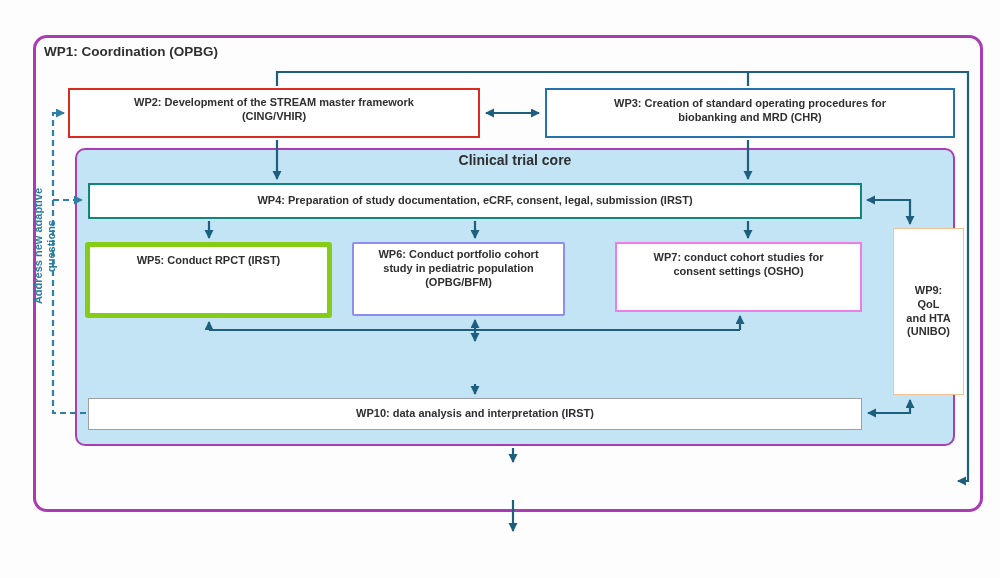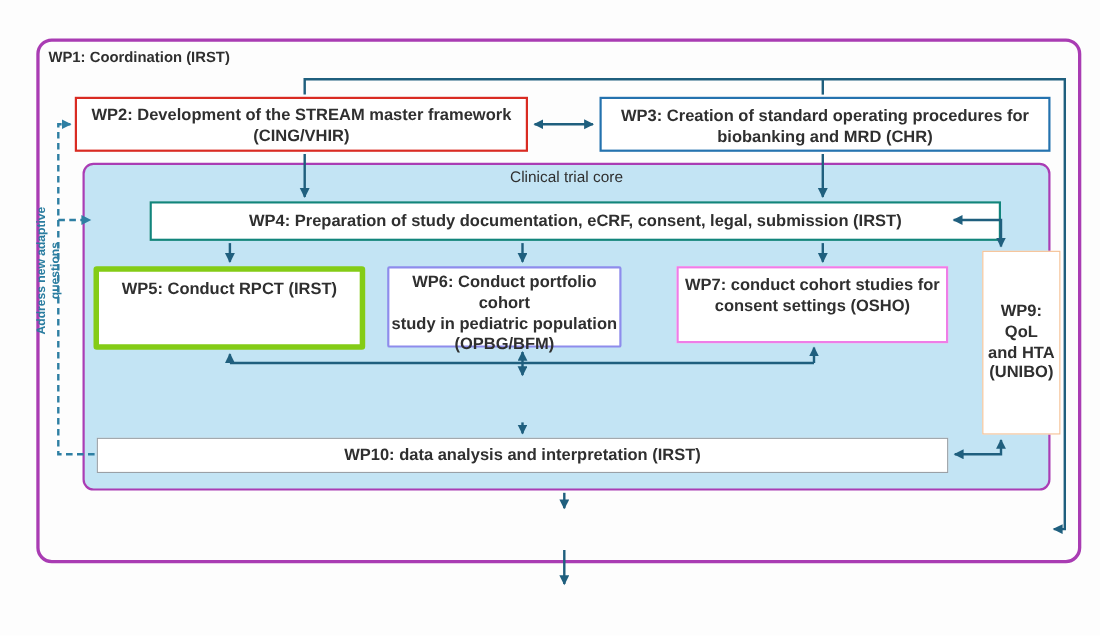--- a/index.html
+++ b/index.html
@@ -1,59 +1,59 @@
 <!DOCTYPE html>
 <html><head>
 <meta charset="utf-8">
 <style>
   html,body{margin:0;padding:0;background:#ffffff;}
   #canvas{
     position:relative;width:1000px;height:578px;background:#fdfdfd;overflow:hidden;
     font-family:"Liberation Sans",sans-serif;color:#2f2f2f;
   }
   .box{position:absolute;background:#ffffff;box-sizing:border-box;font-weight:600;
-       font-size:15px;line-height:1.25;text-align:center;white-space:pre-line;}
+       font-size:11px;line-height:1.25;text-align:center;white-space:pre-line;}
   .flexc{display:flex;align-items:center;justify-content:center;}
 
   #wp1-box{left:33px;top:35px;width:950px;height:477px;background:transparent;
            border:3px solid #a93cb3;border-radius:14px;}
   #wp1-label{position:absolute;left:44px;top:44px;font-size:13.5px;font-weight:700;}
 
   #side-note{position:absolute;left:-39px;top:232px;width:170px;height:28px;
              transform:rotate(-90deg);font-size:11px;font-weight:600;color:#2a7da0;
              text-align:center;line-height:1.2;white-space:pre-line;}
 
   #wp2-box{left:68px;top:88px;width:412px;height:50px;border:2.5px solid #d92b22;padding-top:6px;}
   #wp3-box{left:545px;top:88px;width:410px;height:50px;border:2px solid #2472ae;padding-top:7px;}
 
   #core-box{position:absolute;left:75px;top:148px;width:880px;height:298px;box-sizing:border-box;
             background:#c3e4f4;border:2.5px solid #aa3db4;border-radius:10px;}
   #core-title{position:absolute;left:75px;top:152px;width:880px;text-align:center;
-              font-size:14px;font-weight:400;}
+              font-size:14px;font-weight:700;}
 
-  #wp4-box{left:88px;top:183px;width:774px;height:36px;border:2px solid #12857c;margin-left:48px;}
+  #wp4-box{left:88px;top:183px;width:774px;height:36px;border:2px solid #12857c;}
   #wp5-box{left:85px;top:242px;width:247px;height:76px;border:5px solid #84cc16;border-radius:3px;padding-top:7px;}
   #wp6-box{left:352px;top:242px;width:213px;height:74px;border:2px solid #8e8cec;border-radius:2px;padding-top:4px;}
   #wp7-box{left:615px;top:242px;width:247px;height:70px;border:2px solid #ef7de7;padding-top:7px;}
   #wp9-box{left:893px;top:228px;width:71px;height:167px;border:1.5px solid #f5c093;}
   #wp8-box{left:88px;top:345px;width:774px;height:37px;border:1.5px solid #a2d2e8;}
   #wp10-box{left:88px;top:398px;width:774px;height:32px;border:1.5px solid #9aa0a6;}
   #wp11-box{left:71px;top:466px;width:882px;height:32px;border:2.5px solid #55a032;}
   #sab-box{left:70px;top:535px;width:885px;height:31px;background:#16265e;border:none;
            color:#ffffff;font-weight:700;}
 
   #connector-layer{position:absolute;left:0;top:0;width:1000px;height:578px;pointer-events:none;}
 </style>
 </head>
 <body>
 
 <div id="canvas">
 
   <div class="box" id="wp1-box"></div>
-  <div id="wp1-label">WP1: Coordination (IRST)</div>
+  <div id="wp1-label">WP1: Coordination (OPBG)</div>
 
   <div id="side-note">Address new adaptive
 questions</div>
 
   <div class="box" id="wp2-box">WP2: Development of the STREAM master framework
 (CING/VHIR)</div>
   <div class="box" id="wp3-box">WP3: Creation of standard operating procedures for
 biobanking and MRD (CHR)</div>
 
   <div id="core-box"></div>

